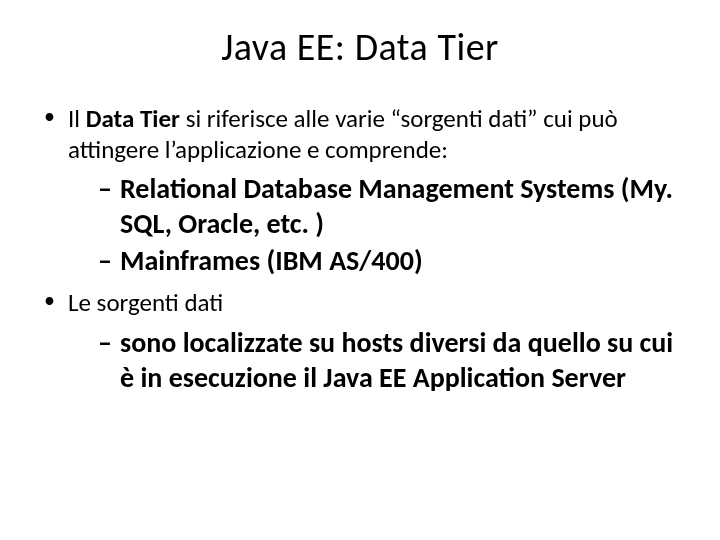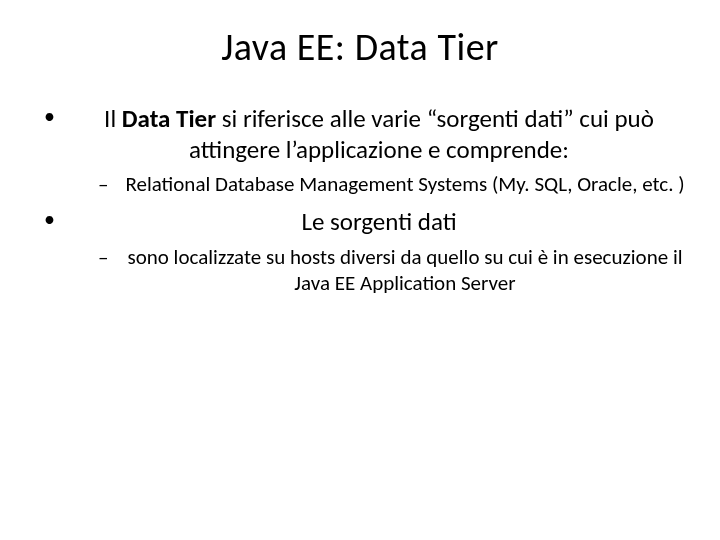--- a/index.html
+++ b/index.html
@@ -22,60 +22,61 @@
   ul.level1 {
     list-style: none;
     padding-left: 14px;
   }
   ul.level1 > li {
     position: relative;
     padding-left: 24px;
     font-size: 25px;
     line-height: 1.22;
     margin-bottom: 6px;
-    text-align: center;
   }
   ul.level1 > li::before {
     content: "•";
     position: absolute;
     left: 0;
     top: 0;
     font-size: 22px;
   }
   ul.level2 {
     list-style: none;
     padding-left: 30px;
     margin-top: 6px;
     margin-bottom: 10px;
   }
   ul.level2 > li {
     position: relative;
     padding-left: 22px;
-    font-size: 21px;
+    font-size: 28px;
     line-height: 1.25;
     margin-bottom: 2px;
+    font-weight: bold;
   }
   ul.level2 > li::before {
     content: "–";
     position: absolute;
     left: 0;
     top: 0;
   }
   .bold { font-weight: 700; }
 </style>
 </head>
 <body>
 
 <h1 class="title">Java EE: Data Tier</h1>
 
 <ul class="level1">
   <li>
     <span>Il </span><span class="bold">Data Tier</span><span> si riferisce alle varie “sorgenti dati” cui può attingere l’applicazione e comprende:</span>
     <ul class="level2">
       <li>Relational Database Management Systems (My. SQL, Oracle, etc. )</li>
+      <li>Mainframes (IBM AS/400)</li>
     </ul>
   </li>
   <li>
     <span>Le sorgenti dati</span>
     <ul class="level2">
       <li>sono localizzate su hosts diversi da quello su cui è in esecuzione il Java EE Application Server</li>
     </ul>
   </li>
 </ul>
 

